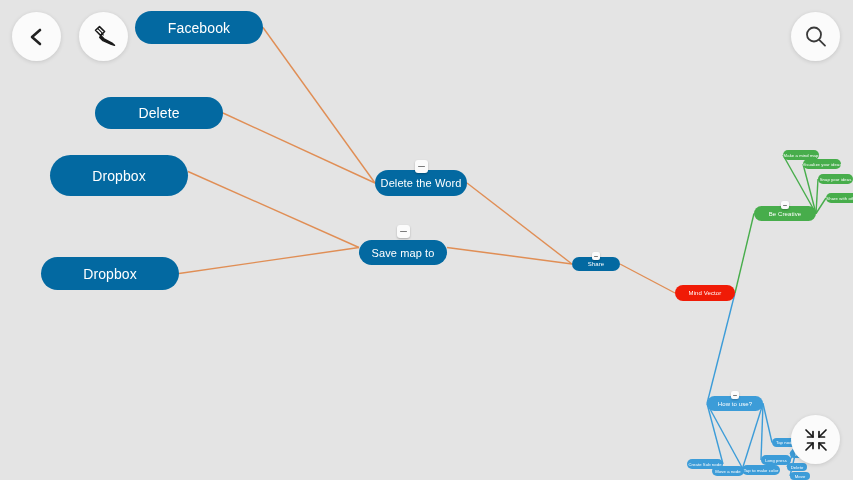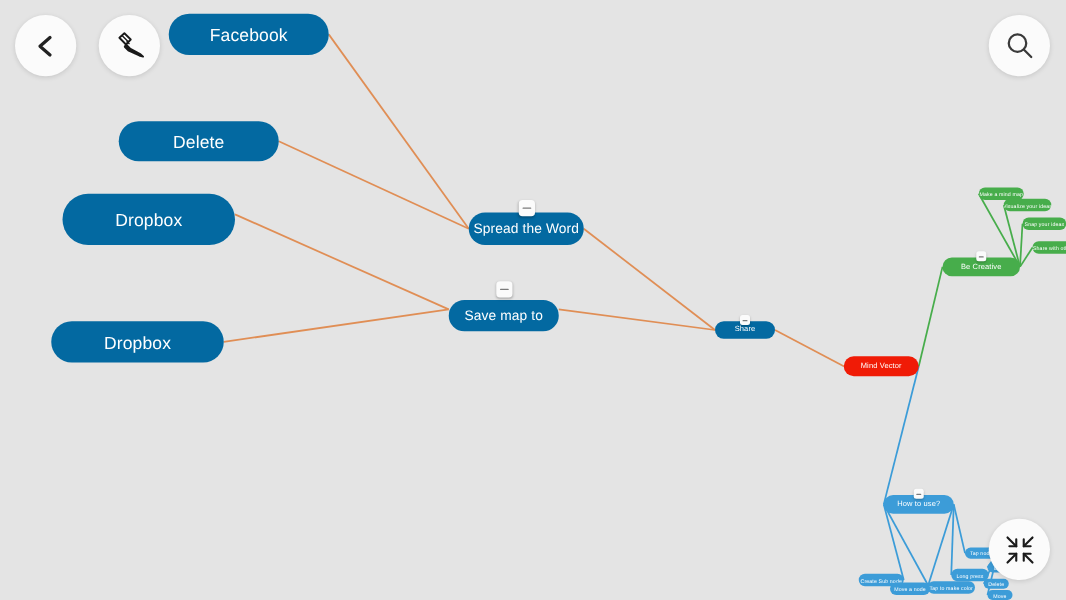--- a/index.html
+++ b/index.html
@@ -125,21 +125,21 @@
       <line x1="763" y1="403.5" x2="761" y2="460" stroke="#3c9cd8" stroke-width="1.4"></line>
       <line x1="763" y1="403.5" x2="772" y2="442.5" stroke="#3c9cd8" stroke-width="1.4"></line>
       <line x1="798" y1="442.5" x2="790" y2="454" stroke="#3c9cd8" stroke-width="1.4"></line>
       <line x1="798" y1="442.5" x2="787" y2="467" stroke="#3c9cd8" stroke-width="1.4"></line>
       <line x1="798" y1="442.5" x2="790" y2="476" stroke="#3c9cd8" stroke-width="1.4"></line>
     </svg>
 
   <div id="node-layer">
       <div class="node red n-sm" style="left: 675px; top: 285px; width: 60px; height: 16px; padding: 0px 2px;">Mind Vector</div>
       <div class="node orange n-sm" style="left: 572px; top: 257px; width: 48px; height: 14px; padding: 0px 2px;">Share</div>
-      <div class="node orange n-md" style="left: 375px; top: 170px; width: 92px; height: 26px; padding: 0px 2px;">Spread the Word</div>
+      <div class="node orange n-md" style="left: 375px; top: 170px; width: 92px; height: 26px; padding: 0px 2px;">Delete the Word</div>
       <div class="node orange n-md" style="left: 359px; top: 240px; width: 88px; height: 25px; padding: 0px 2px;">Save map to</div>
       <div class="node orange n-lg" style="left: 135px; top: 11px; width: 128px; height: 33px; padding: 0px 2px;">Facebook</div>
       <div class="node orange n-lg" style="left: 95px; top: 97px; width: 128px; height: 32px; padding: 0px 2px;">Delete</div>
       <div class="node orange n-lg" style="left: 50px; top: 155px; width: 138px; height: 41px; padding: 4px 2px;">Dropbox</div>
       <div class="node orange n-lg" style="left: 41px; top: 257px; width: 138px; height: 33px; padding: 0px 2px;">Dropbox</div>
       <div class="node green n-sm" style="left: 754px; top: 206px; width: 62px; height: 15px; padding: 0px 2px;">Be Creative</div>
       <div class="node green n-xs" style="left: 783px; top: 150px; width: 36px; height: 10px; padding: 0px 2px;">Make a mind map</div>
       <div class="node green n-xs" style="left: 803px; top: 159px; width: 38px; height: 10px; padding: 0px 2px;">Visualize your ideas</div>
       <div class="node green n-xs" style="left: 818px; top: 174px; width: 35px; height: 10px; padding: 0px 2px;">Snap your ideas</div>
       <div class="node green n-xs" style="left: 826px; top: 193px; width: 35px; height: 10px; padding: 0px 2px;">Share with others</div>

